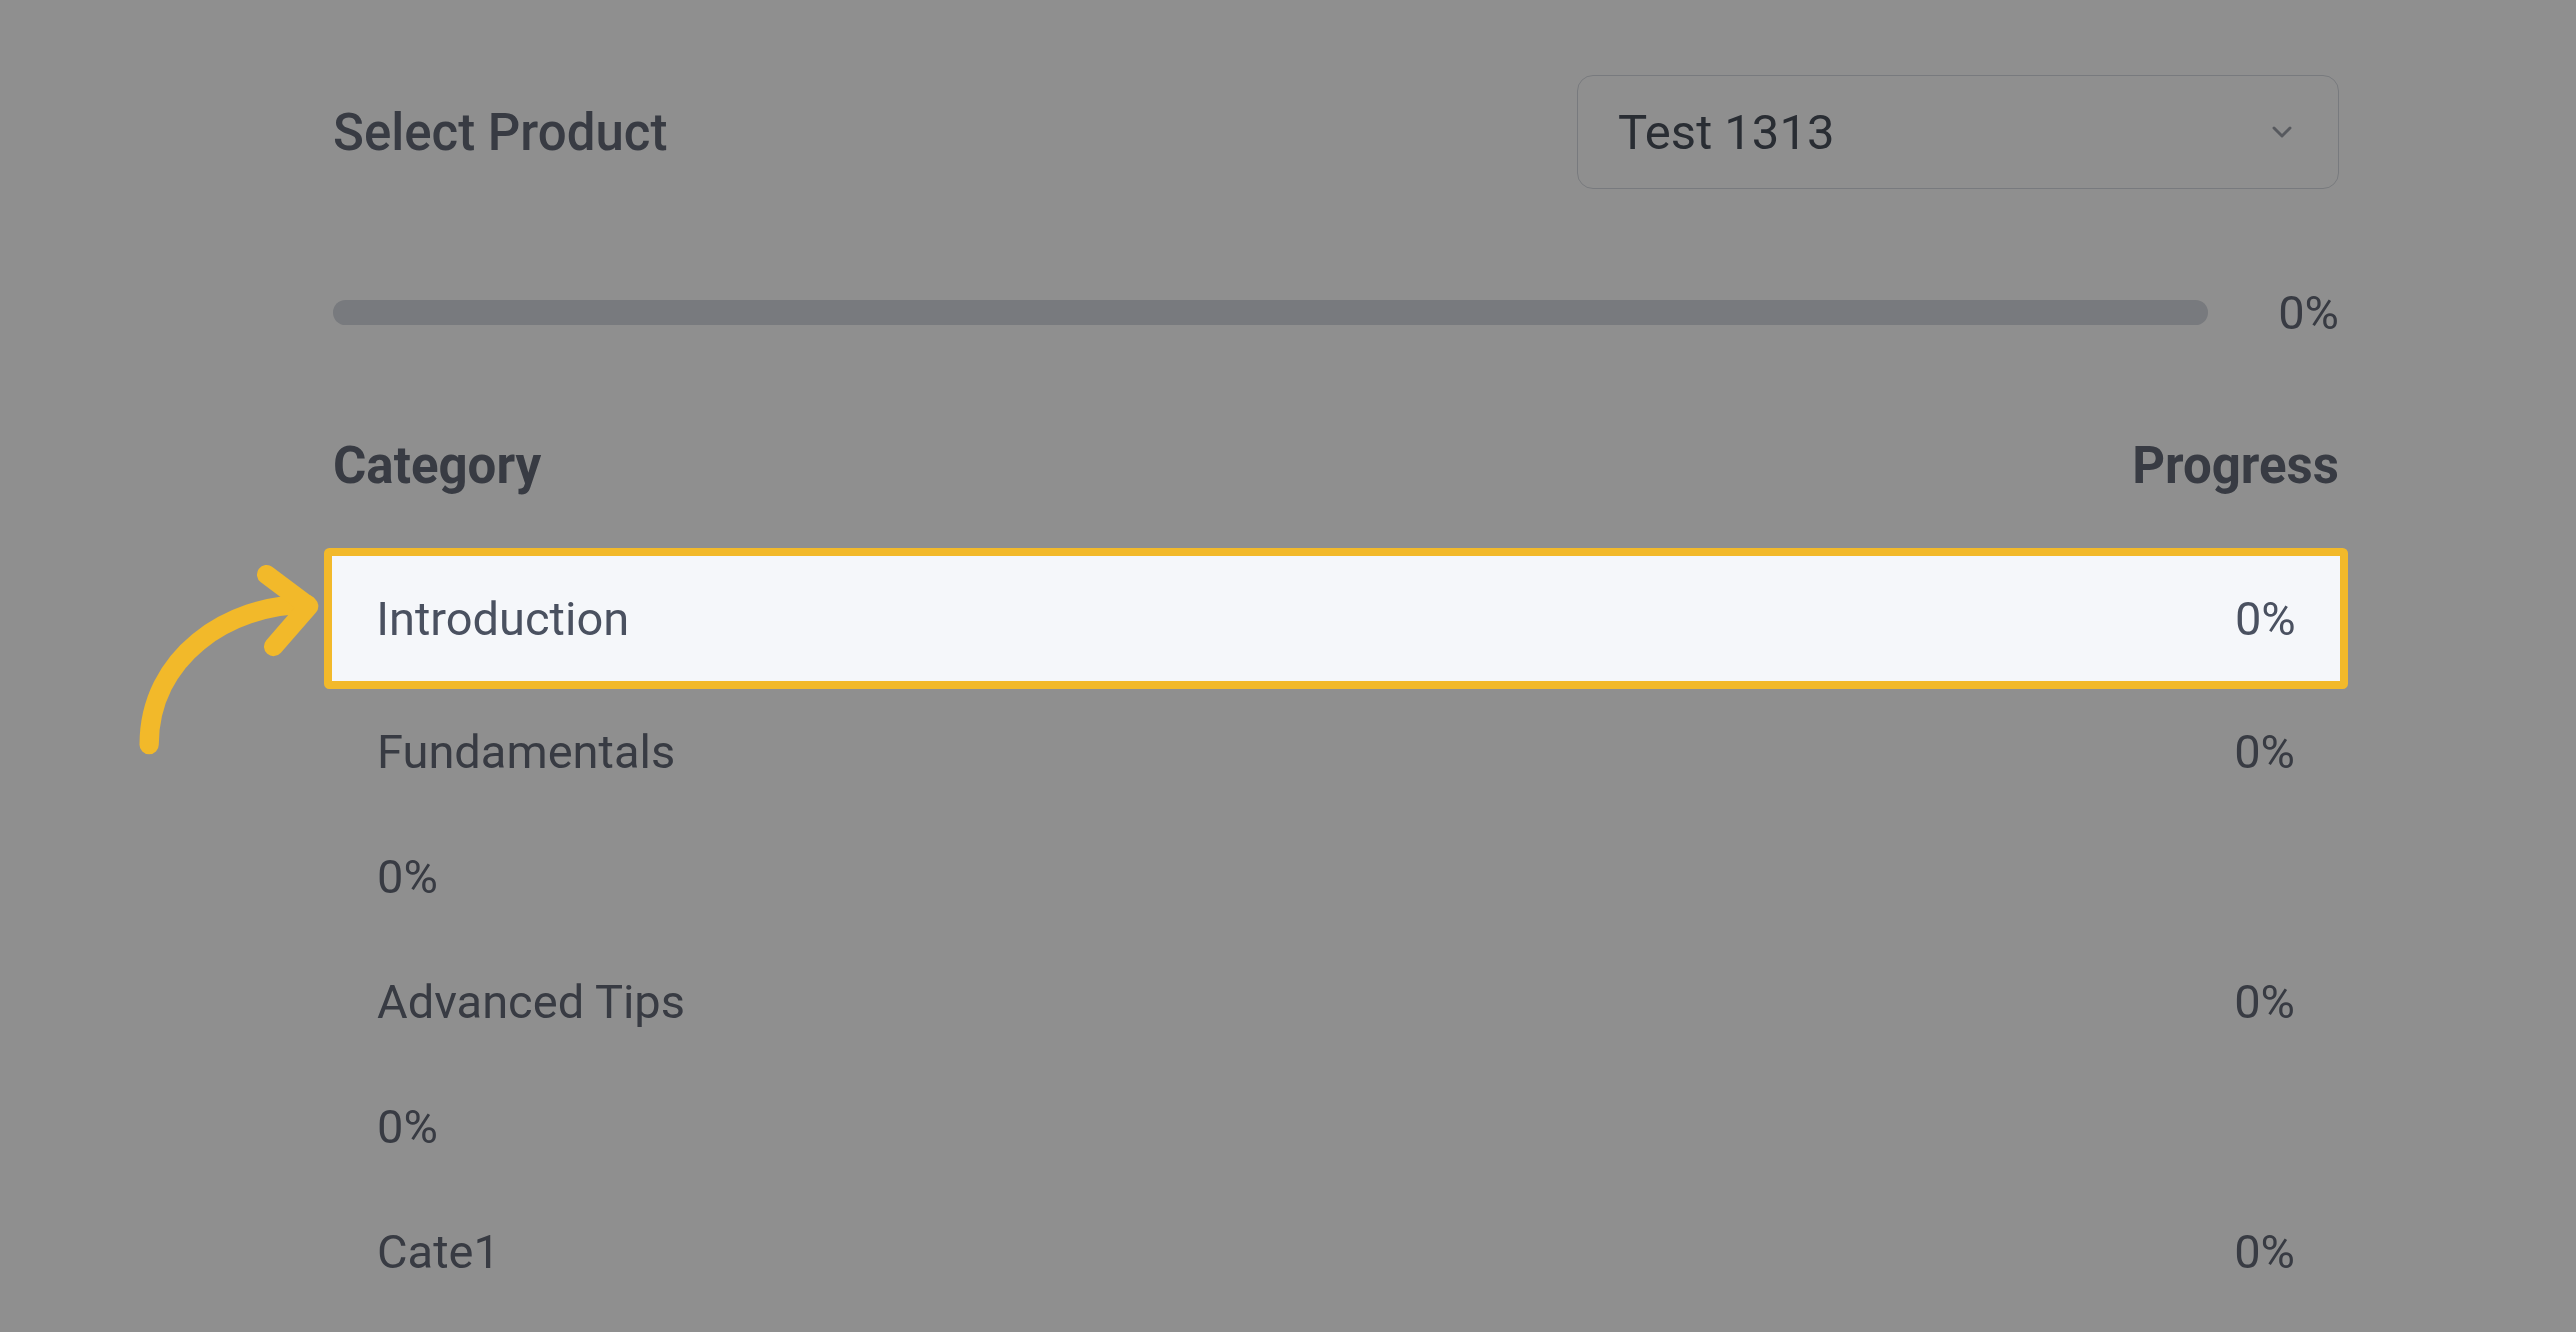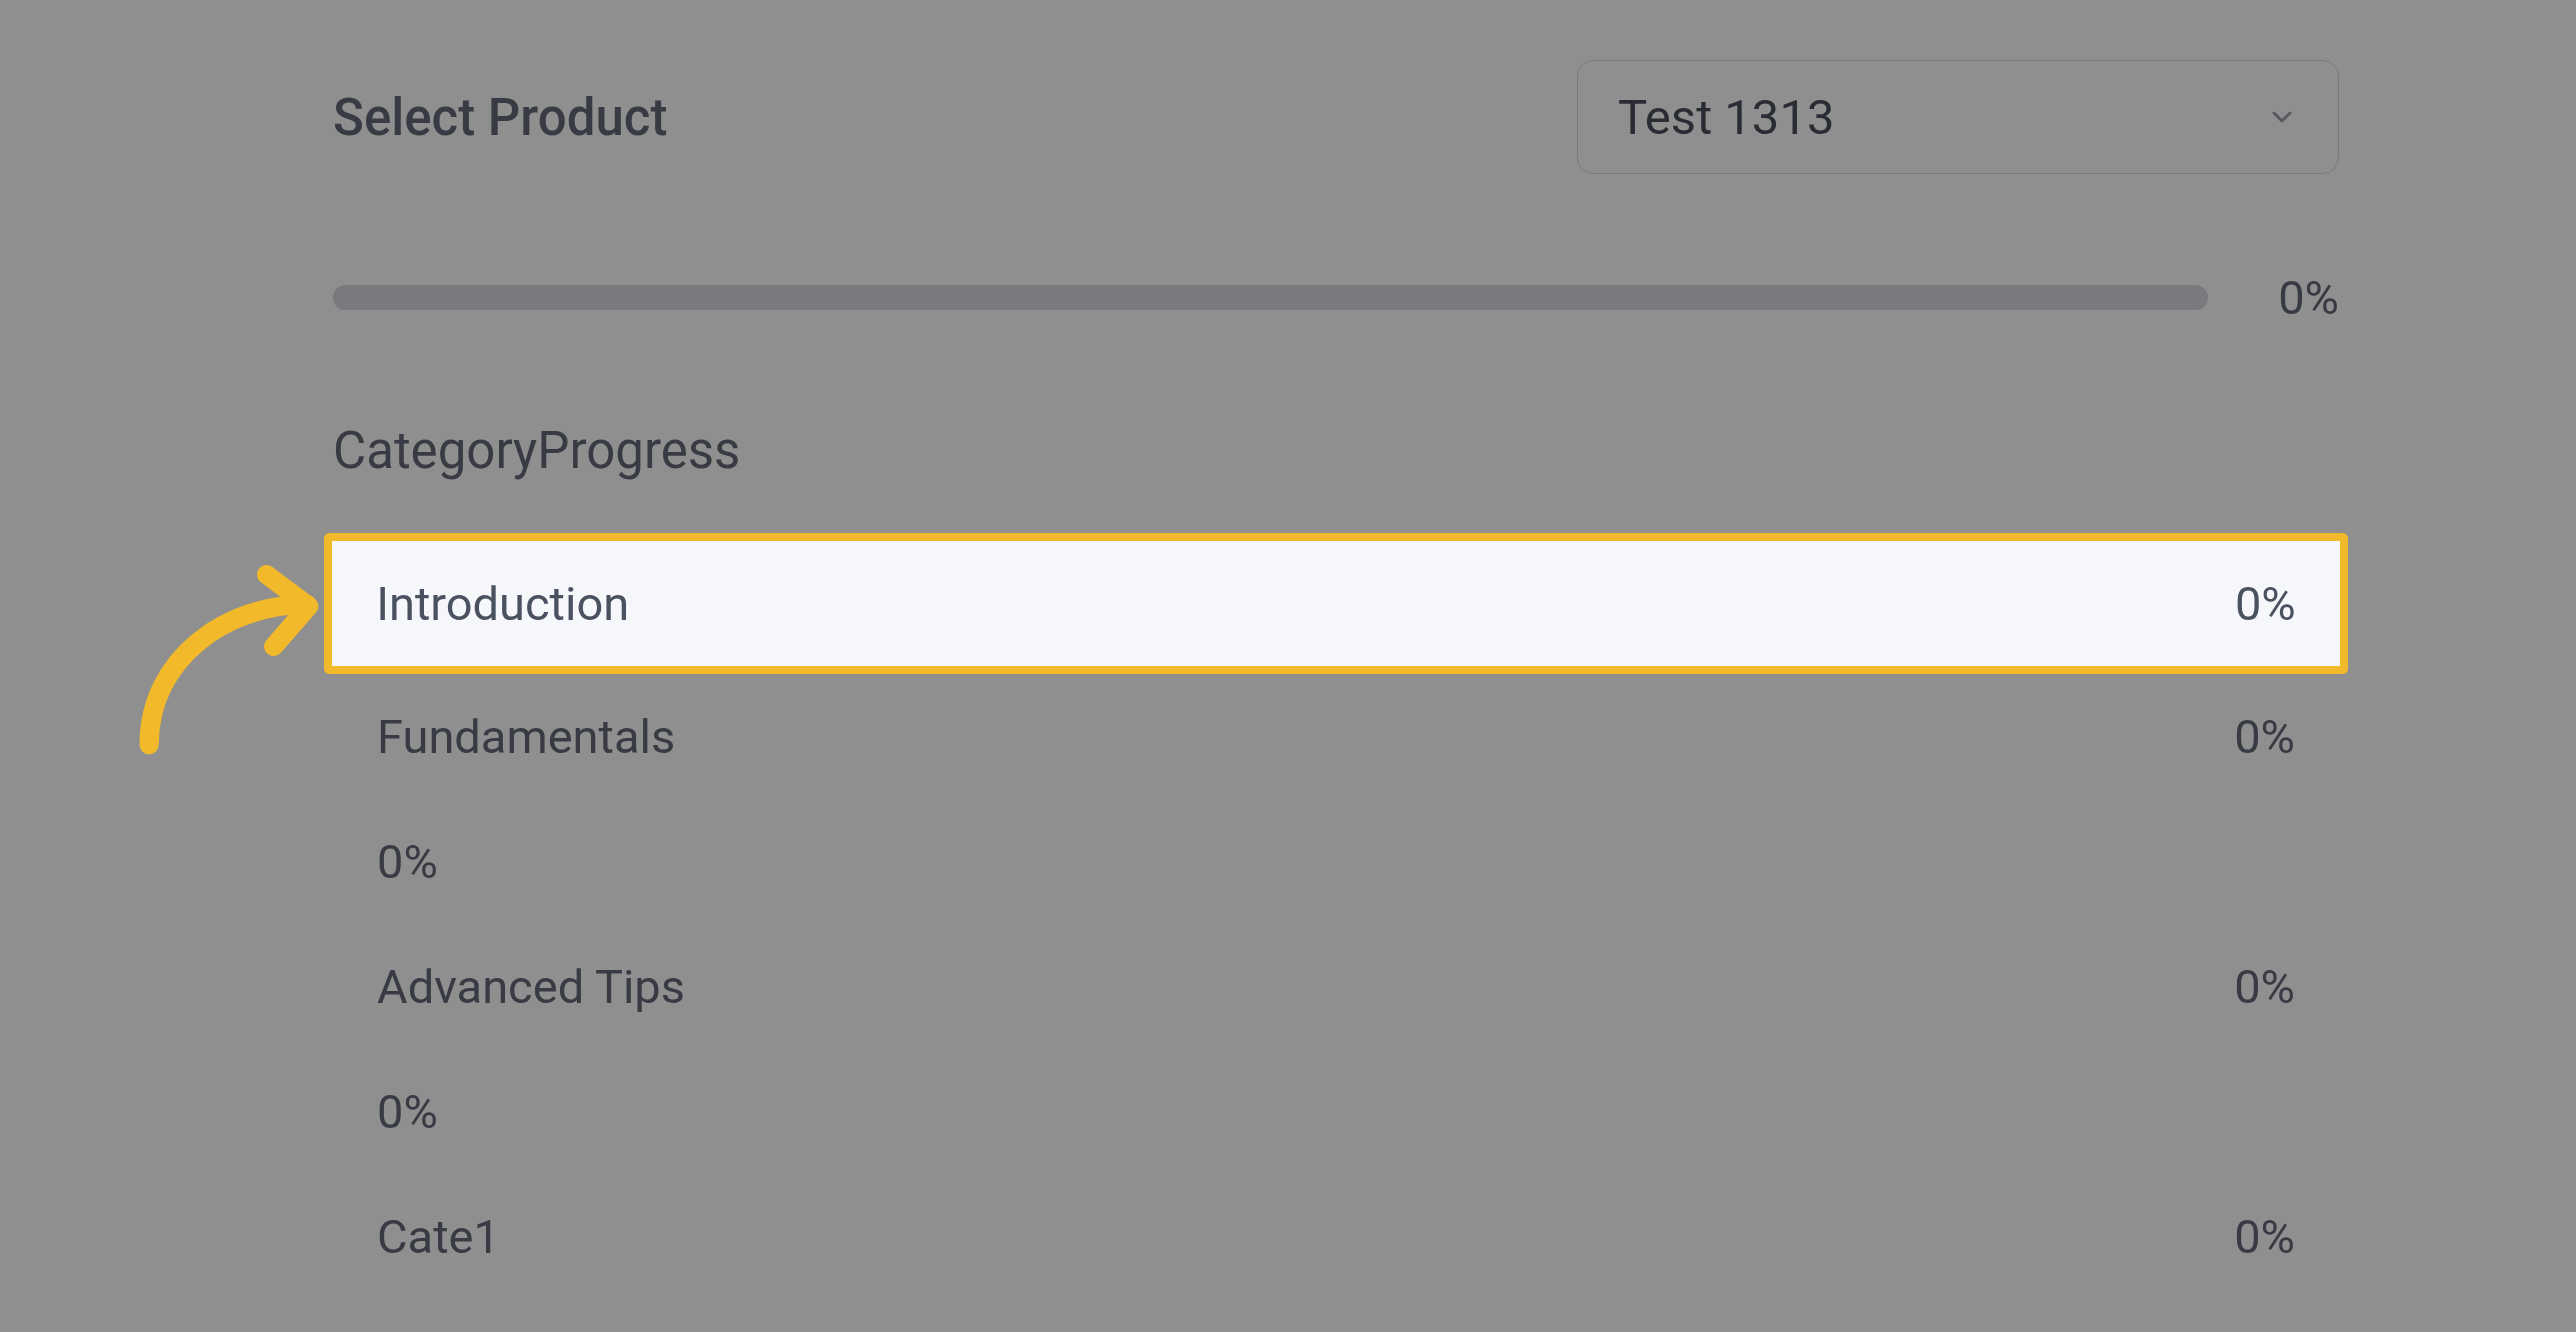--- a/index.html
+++ b/index.html
@@ -23,21 +23,21 @@
     top: 0;
     width: 2576px;
     height: 1333px;
     background: #ffffff;
     overflow: hidden;
   }
   .inner {
     position: absolute;
     left: 333px;
     right: 237px;
-    top: 60px;
+    top: 75px;
   }
   .row-top {
     display: flex;
     align-items: center;
     justify-content: space-between;
     margin-bottom: 96px;
   }
   .label-select {
     font-size: 51px;
     font-weight: 500;
@@ -83,23 +83,23 @@
     border-radius: 12.3px;
   }
   .progress-pct {
     font-size: 47px;
     color: #4a5160;
     min-width: 96px;
     text-align: right;
   }
   .headers-row {
     display: flex;
-    justify-content: flex-start;
+    justify-content: space-between;
     font-size: 51px;
-    font-weight: 400;
+    font-weight: 700;
     color: #4a5160;
     margin-bottom: 53px;
   }
   .list {
     display: flex;
     flex-direction: column;
   }
   .list-row {
     display: flex;
     justify-content: space-between;

